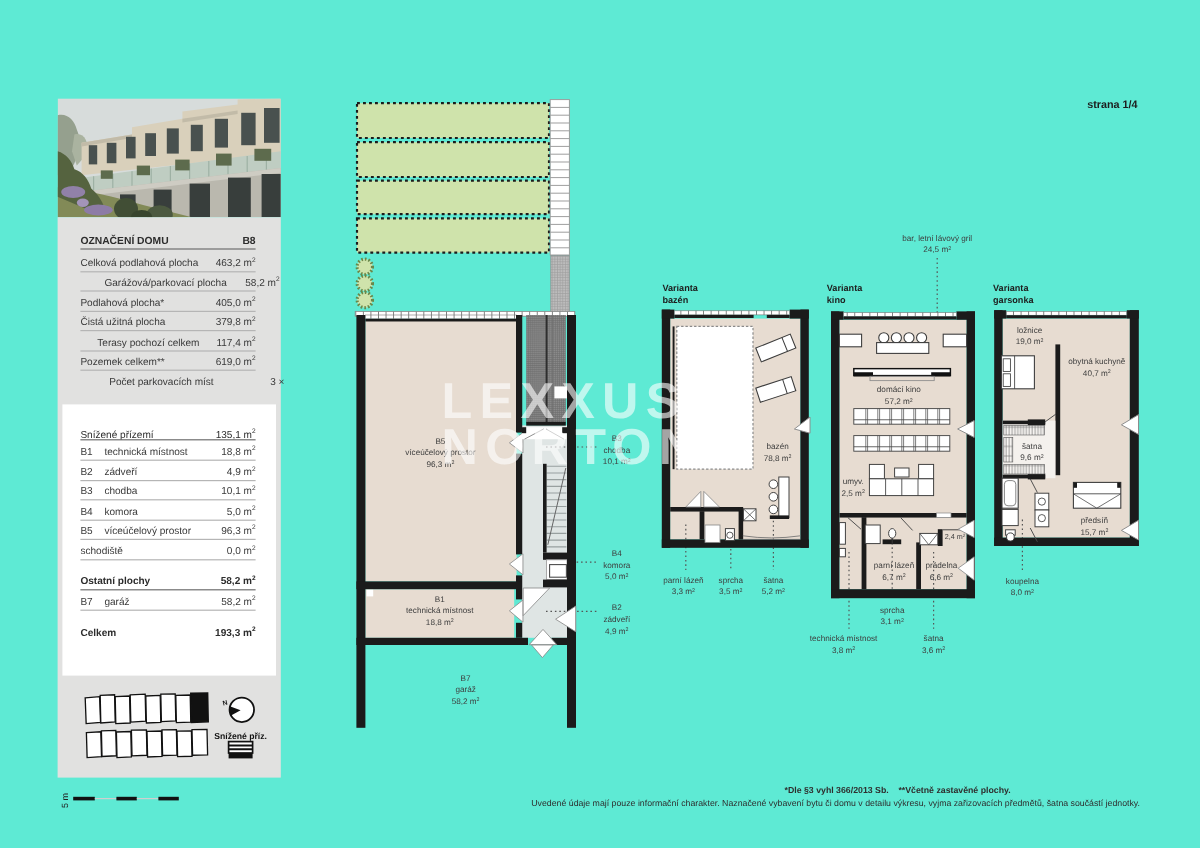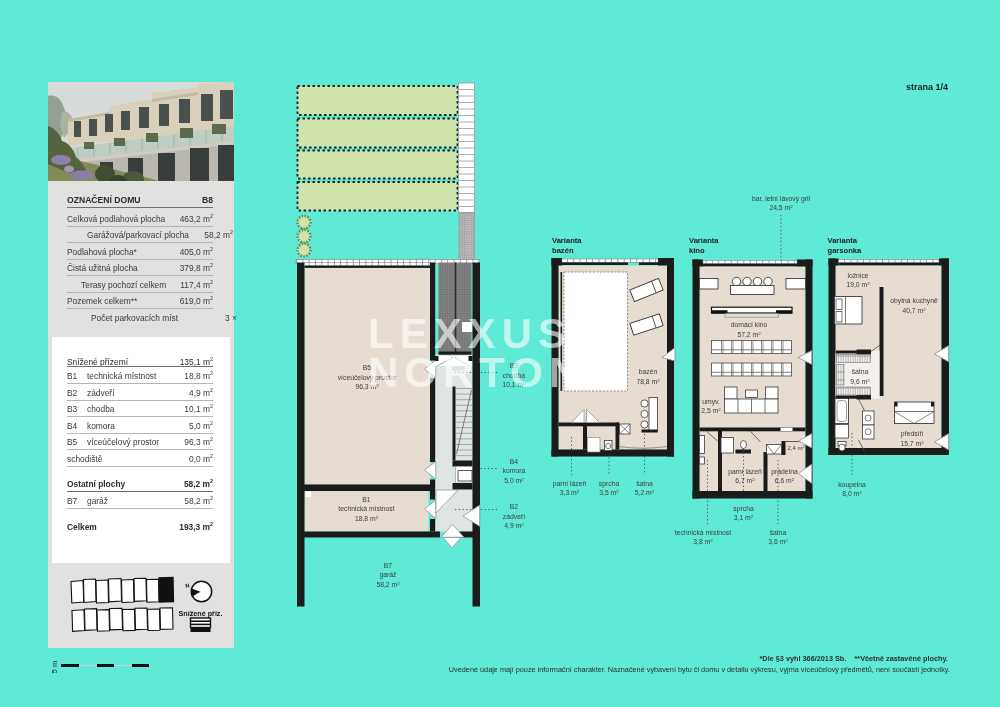--- a/index.html
+++ b/index.html
@@ -834,17 +834,17 @@
   <text x="852" y="496">8,0 m<tspan font-size="4.4" dy="-2">2</tspan></text>
 </g>
 
 <g fill="#999999" font-weight="bold" font-size="42" letter-spacing="6" style="mix-blend-mode:screen">
   <text x="368" y="348">LEXXUS</text>
   <text x="368" y="387">NORTON</text>
 </g>
 </svg>
 </div>
 
-<div class="abs" style="left:548px;top:653.5px;width:400px;text-align:right;font-size:7.3px;font-weight:bold;color:#2e2e2e;">*Dle §3 vyhl 366/2013 Sb.&nbsp;&nbsp;&nbsp;&nbsp;**Včetně zastavěné plochy.</div>
-
-<div class="abs" style="left:0px;top:665px;width:950px;text-align:right;font-size:7.3px;color:#2e2e2e;">Uvedené údaje mají pouze informační charakter. Naznačené vybavení bytu či domu v detailu výkresu, vyjma víceúčelový předmětů, není součástí jednotky.</div>
+<div class="abs" style="left:548px;top:653.5px;width:400px;text-align:center;font-size:7.3px;font-weight:bold;color:#2e2e2e;">*Dle §3 vyhl 366/2013 Sb.&nbsp;&nbsp;&nbsp;&nbsp;**Včetně zastavěné plochy.</div>
+
+<div class="abs" style="left:0px;top:665px;width:950px;text-align:right;font-size:7.3px;color:#2e2e2e;">Uvedené údaje mají pouze informační charakter. Naznačené vybavení bytu či domu v detailu výkresu, vyjma zařizovacích předmětů, šatna součástí jednotky.</div>
 
 </div>
 
 </body></html>

